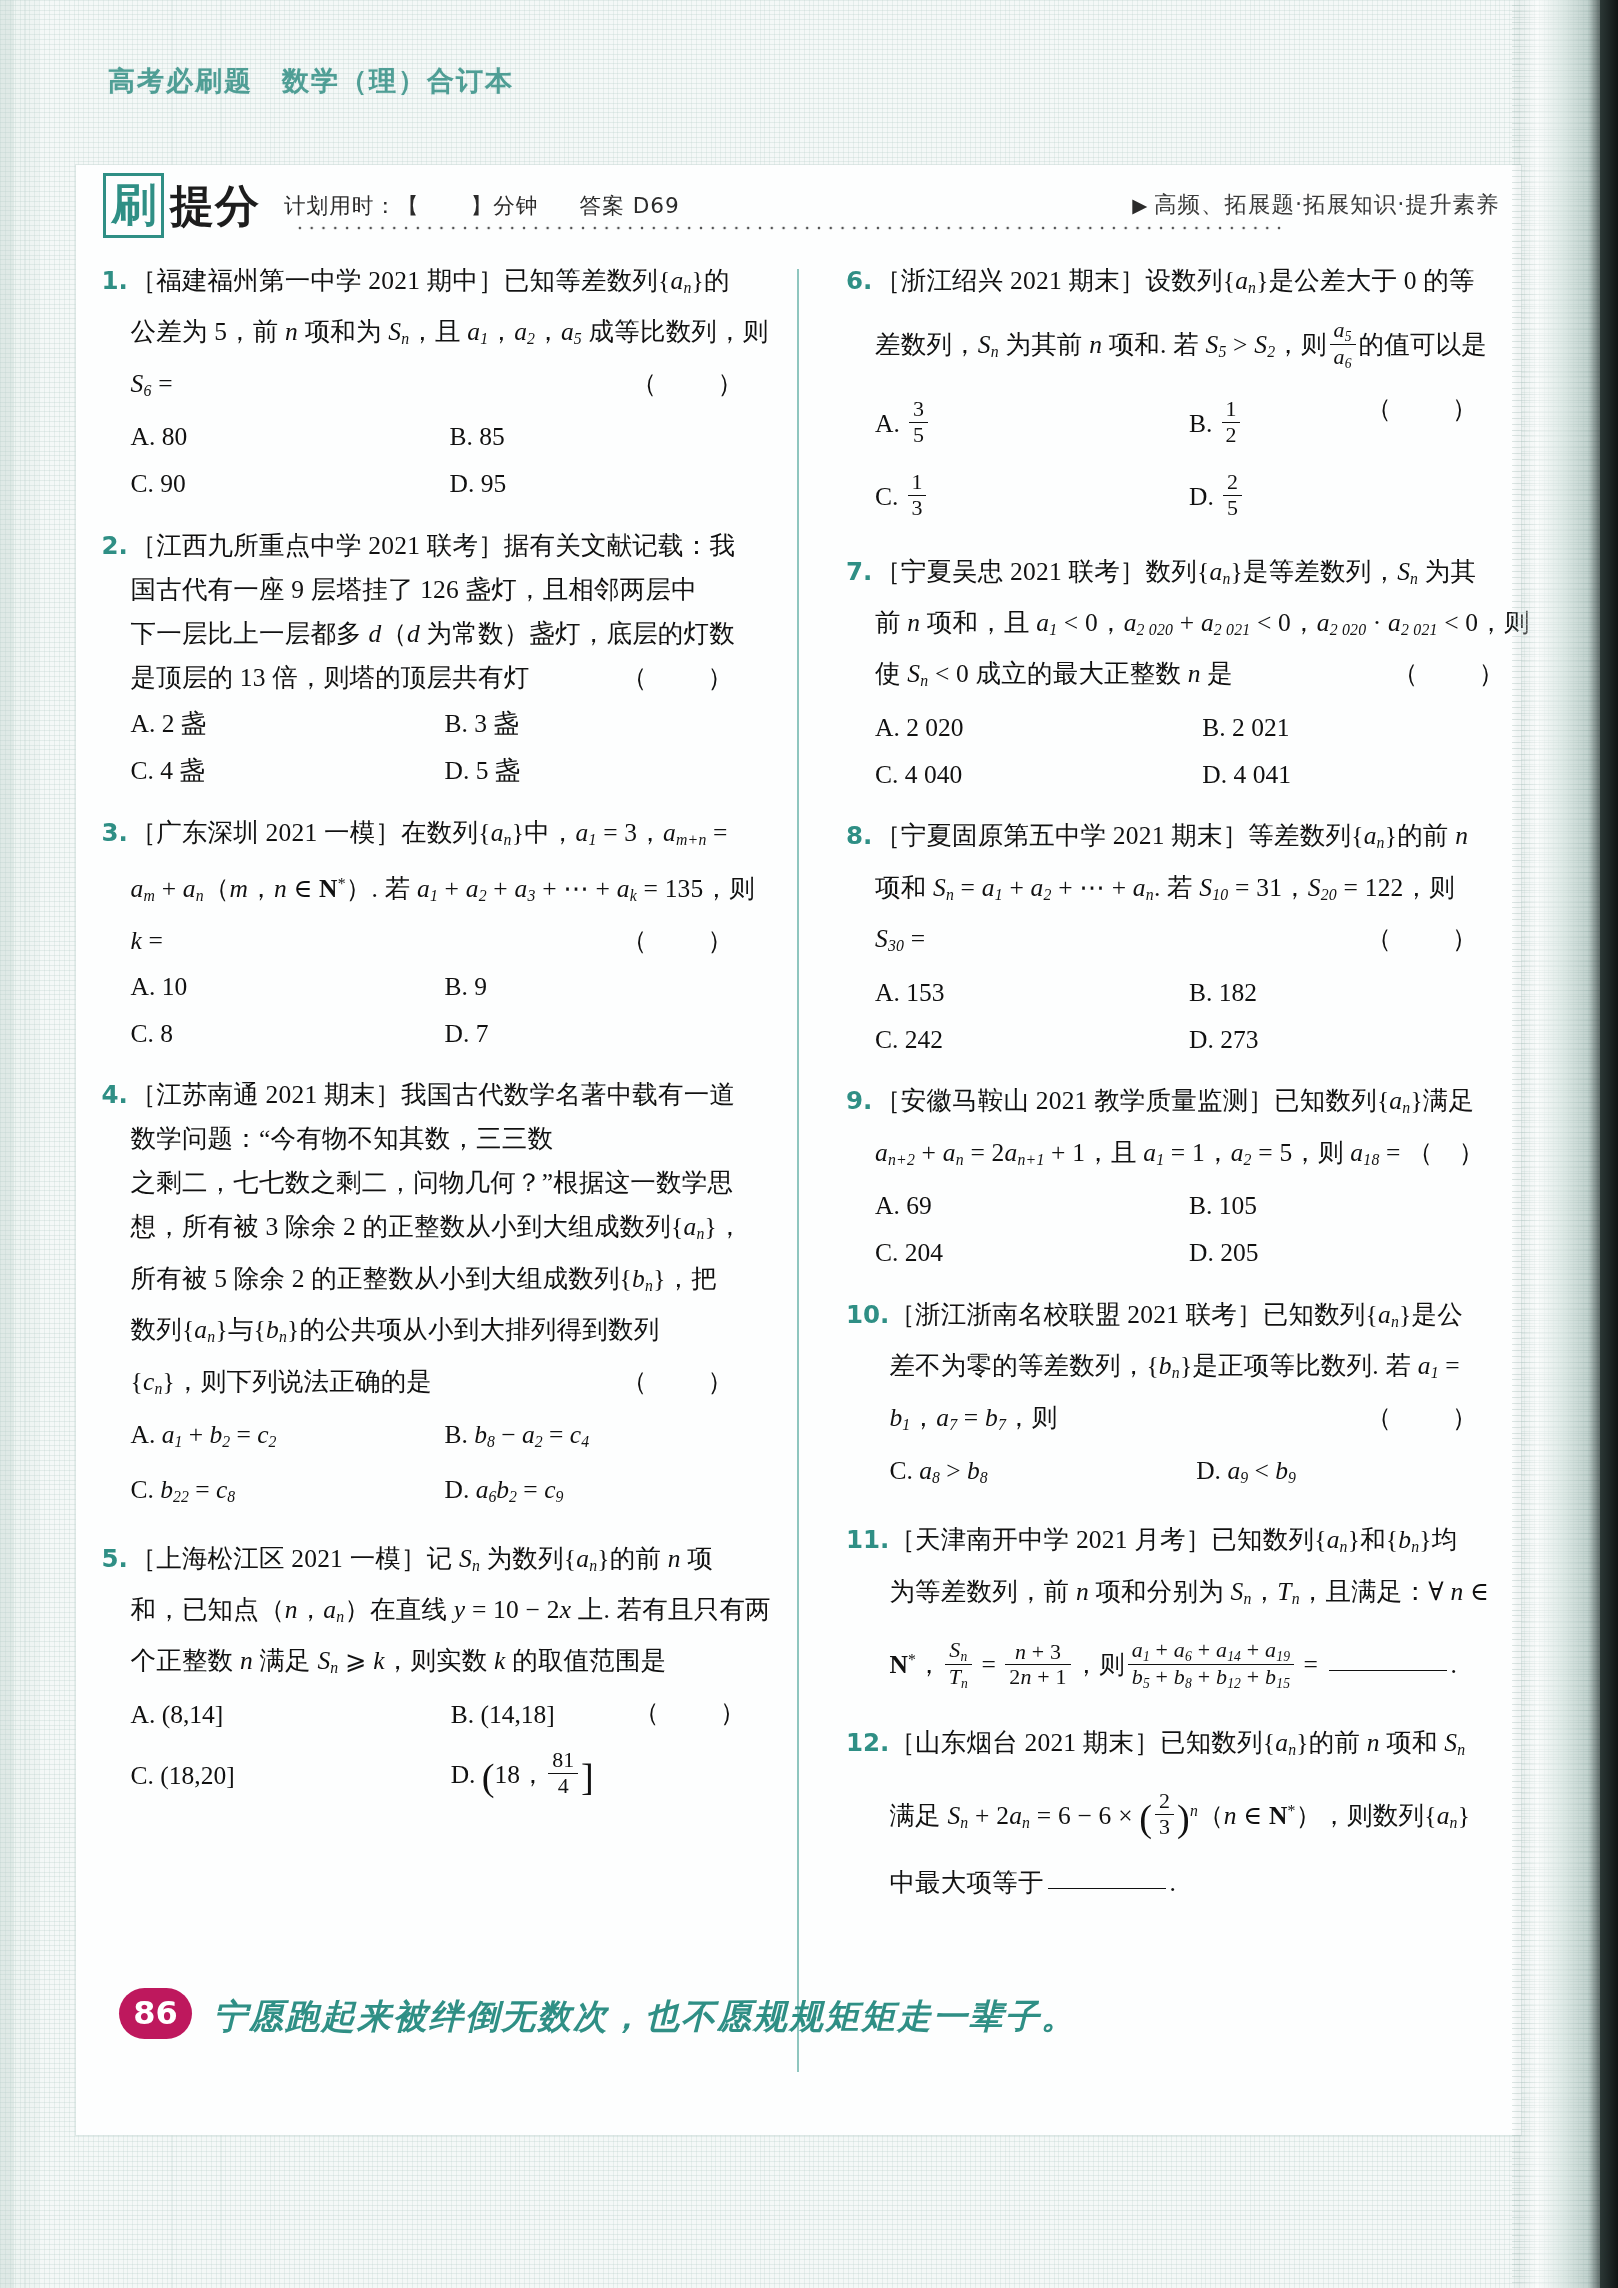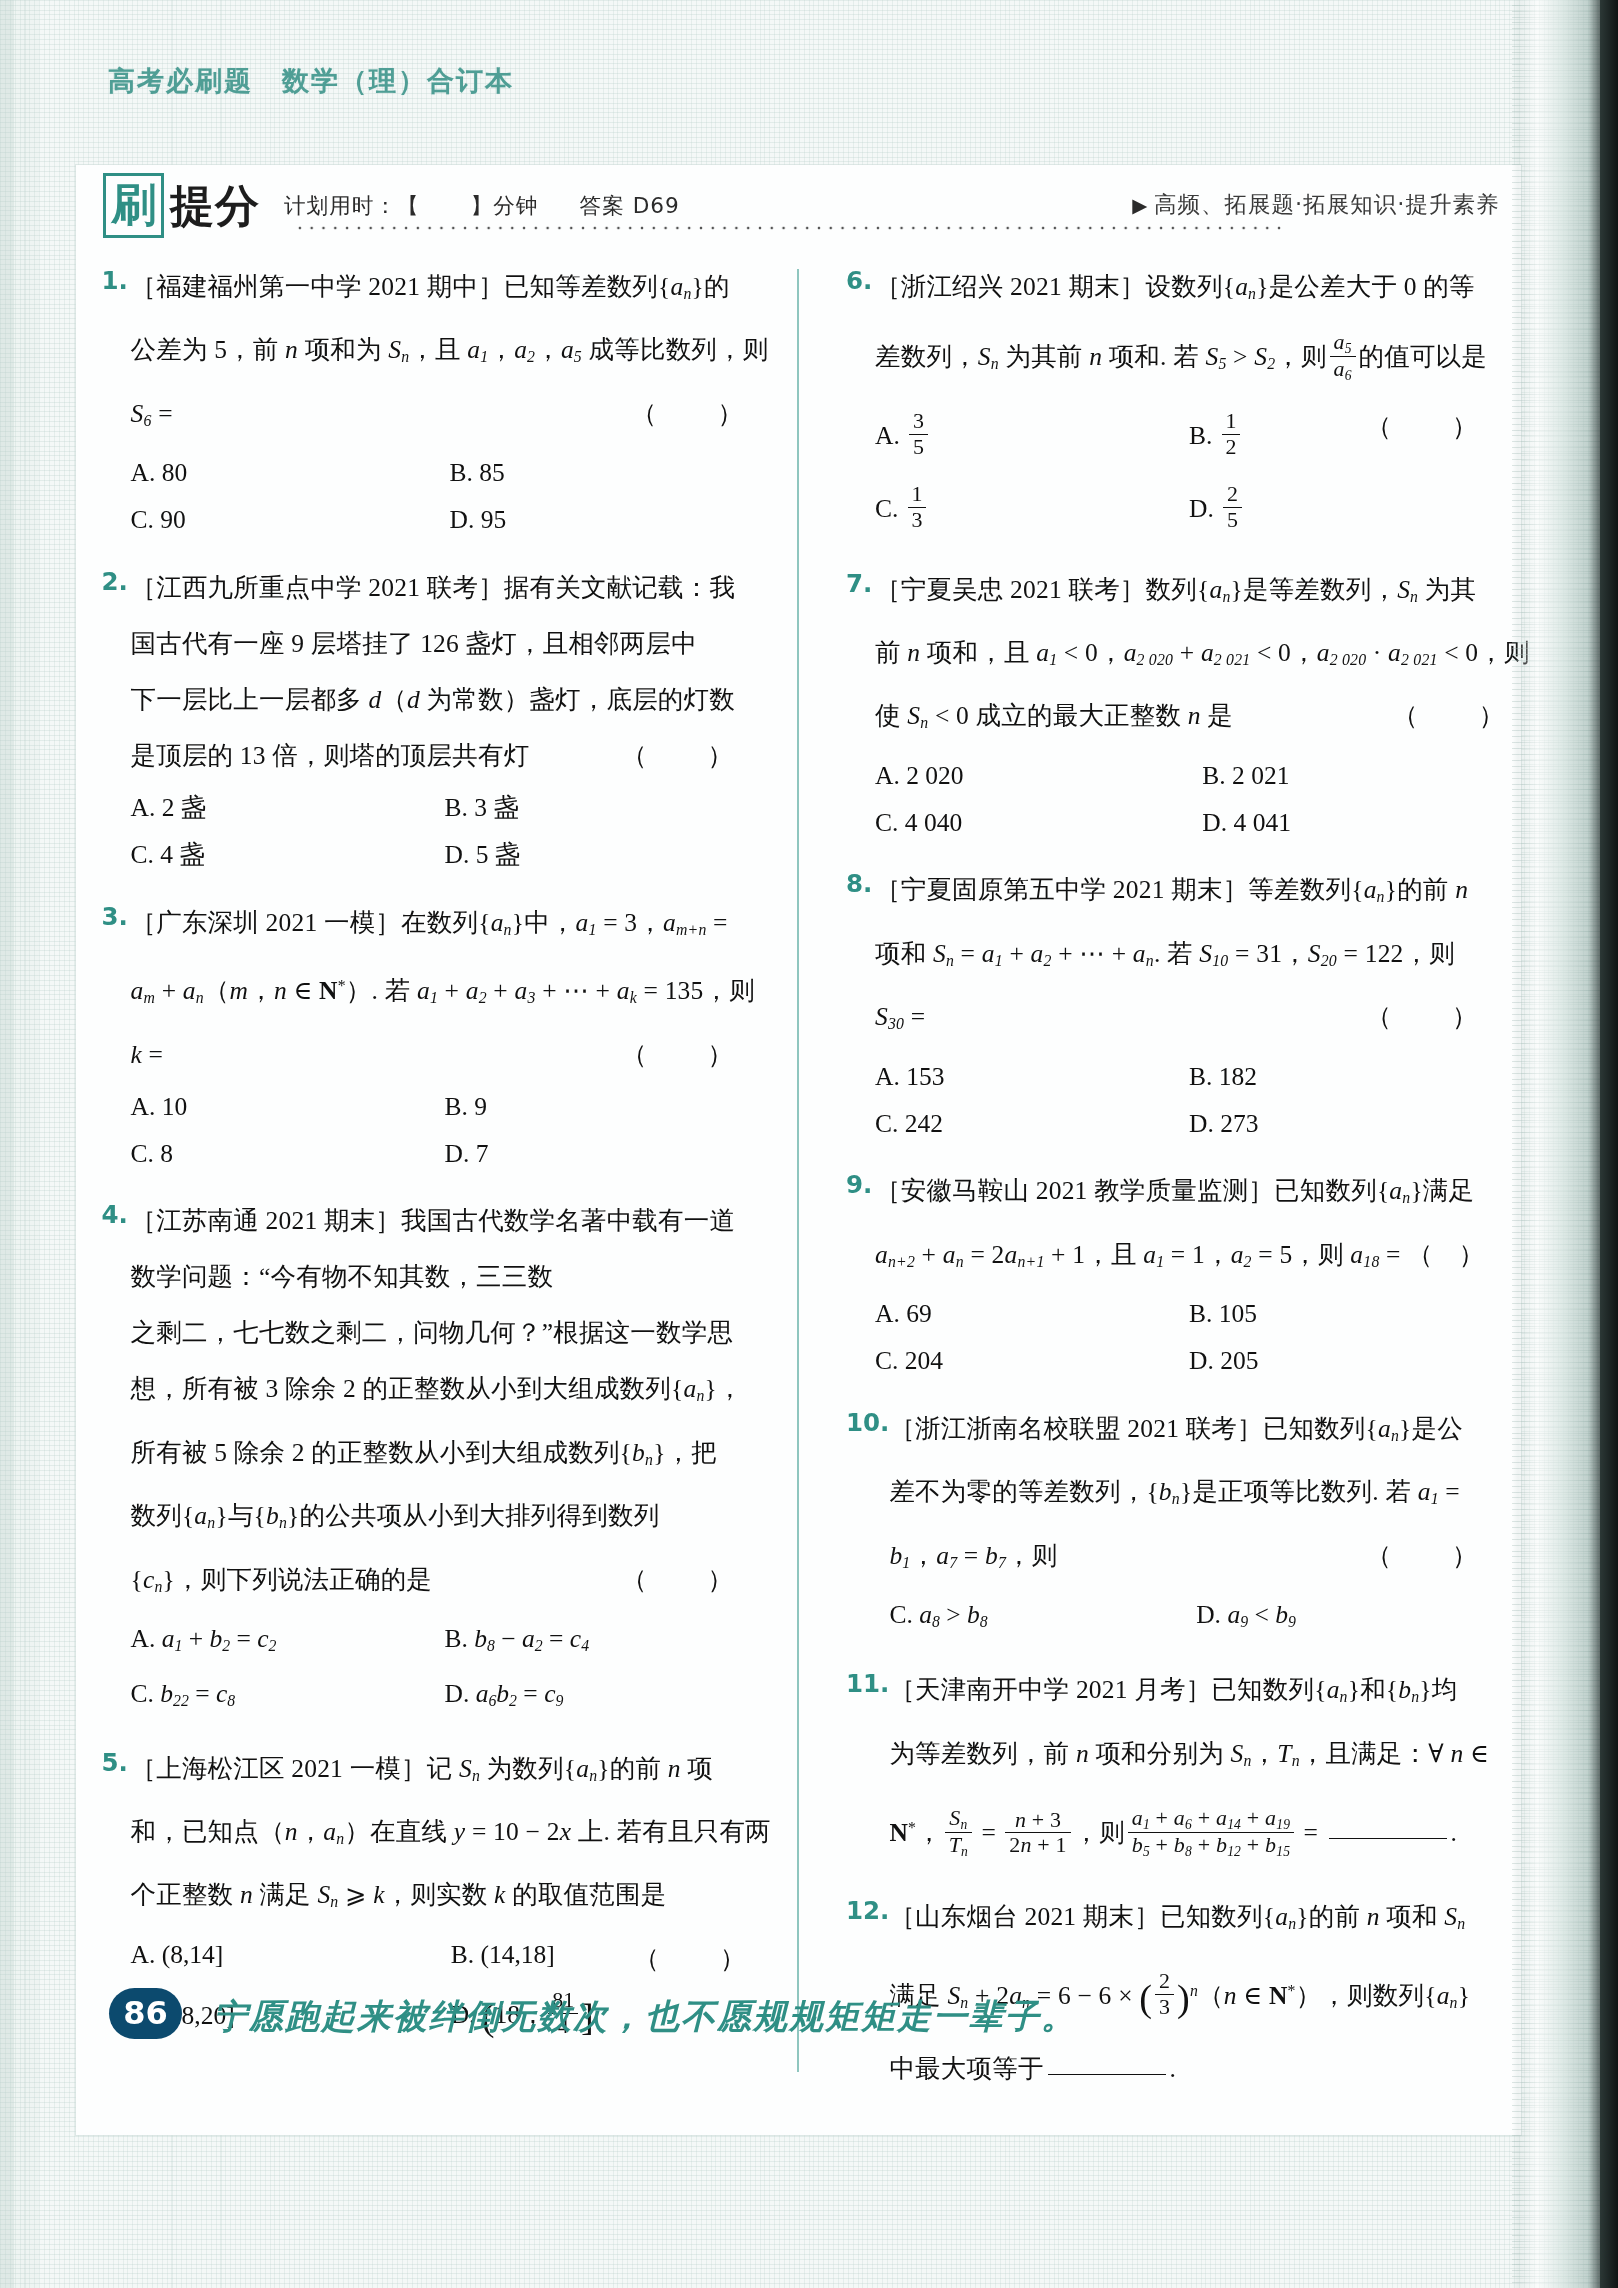--- a/index.html
+++ b/index.html
@@ -97,21 +97,21 @@
   .q{margin-bottom:16.7px;position:relative;}
   .q-head{display:flex;align-items:flex-start;}
   .q-num{
     font-family:"DejaVu Sans","Liberation Sans",sans-serif;
     font-size:24.5px;font-weight:700;color:#2f8f85;
     min-width:29px;flex:none;line-height:44px;
   }
   .q-num.wide{min-width:41px;}
   .q-body{flex:1;}
   .line{
-    font-size:25.5px;line-height:56px;color:#111;
+    font-size:25.5px;line-height:44px;color:#111;
     white-space:nowrap;position:relative;letter-spacing:0.2px;
   }
   .paren{position:absolute;right:7.8px;letter-spacing:17.6px;}
   .opts{display:flex;align-items:center;}
   .opt{width:50%;font-size:25.5px;line-height:47px;color:#111;white-space:nowrap;}
   .opt.tall{line-height:73px;}
   
   i{font-family:"Liberation Serif","DejaVu Serif",serif;font-style:italic;}
   sub{font-size:.62em;vertical-align:-.28em;font-style:italic;}
   sup{font-size:.62em;vertical-align:.52em;}
@@ -121,22 +121,22 @@
     font-size:.86em;line-height:1.12;margin:0 2.9px;
   }
   .frac .nu{display:block;border-bottom:1.4px solid #111;padding:0 3.9px;}
   .frac .de{display:block;padding:0 3.9px;}
   .frac.big{vertical-align:-0.5em;}
   .blank{display:inline-block;border-bottom:1.6px solid #111;width:118px;height:1px;vertical-align:2px;margin:0 3.9px;}
   .paren-tall{font-size:1.5em;vertical-align:-.18em;}
   
   #footer{position:absolute;left:0;bottom:67px;width:100%;height:88px;}
   #pagebadge{
-    position:absolute;left:33px;top:7.8px;width:73px;height:51px;
-    background:#0c4a6e;border-radius:25.5px;
+    position:absolute;left:43px;top:7.8px;width:73px;height:51px;
+    background:#be185d;border-radius:25.5px;
     font-family:"DejaVu Sans","Liberation Sans",sans-serif;
     font-size:32px;font-weight:900;color:#fff;
     text-align:center;line-height:51px;
   }
   #motto{
     position:absolute;left:137px;top:13.7px;
     font-family:"DejaVu Sans","Liberation Sans",sans-serif;
     font-size:34px;font-weight:700;color:#2f8f85;
     letter-spacing:2px;font-style:italic;white-space:nowrap;
   }

